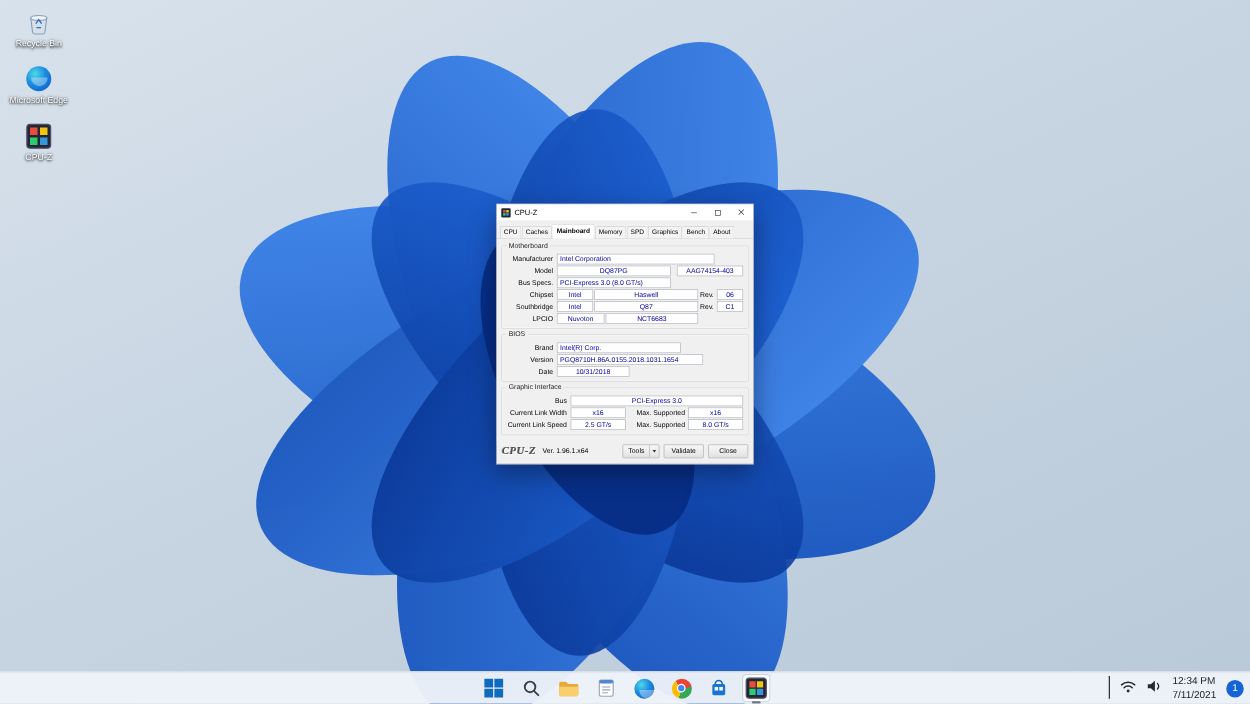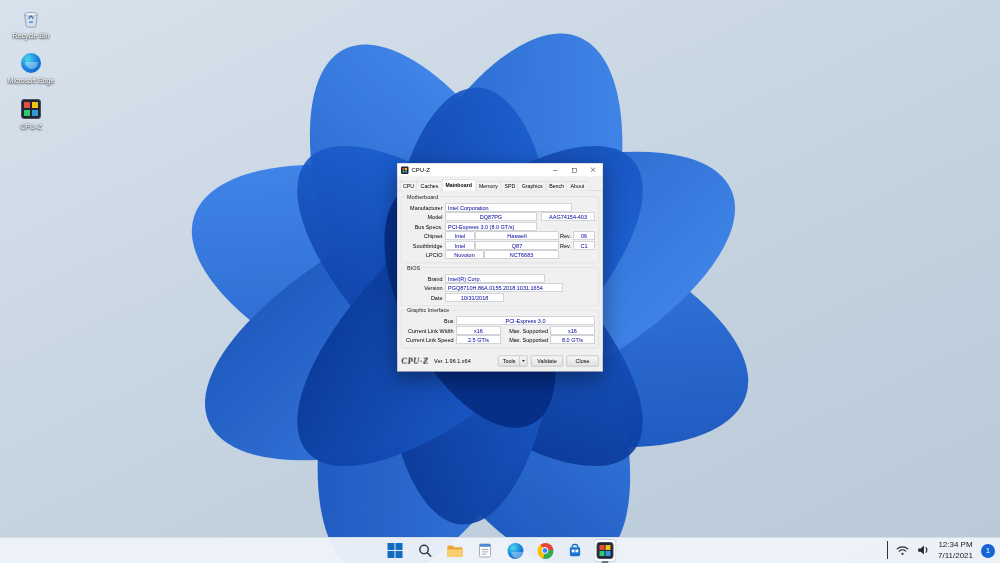--- a/index.html
+++ b/index.html
@@ -100,21 +100,21 @@
              align-content:center; justify-content:center; }
   .cpuz-tb i { display:block; }
   .chrome-ball { width:16px; height:16px; border-radius:50%;
                  background:conic-gradient(from -40deg,#ea4335 0 33%,#34a853 0 66%,#fbbc05 0 100%);
                  display:flex; align-items:center; justify-content:center; }
   .chrome-center { width:7px; height:7px; border-radius:50%; background:#4285f4; border:1.5px solid #fff; }
   .edge-tb { width:16px; height:16px; }
 
   .tray { position:absolute; right:5px; top:0; height:100%; display:flex; align-items:center; gap:8px; }
   .chevron-up { width:6px; height:6px; border-left:1.5px solid #333; border-top:1.5px solid #333; transform:rotate(45deg) translateY(2px); }
-  .clock { text-align:center; font-size:8px; line-height:1.3; color:#1b1b1b; }
+  .clock { text-align:left; font-size:8px; line-height:1.3; color:#1b1b1b; }
   .notif-badge { width:14px; height:14px; border-radius:50%; background:#1464d8; color:#fff;
                  font-size:8px; display:flex; align-items:center; justify-content:center; }
 </style>
 </head>
 <body>
 
 <div class="screen">
 
   <svg class="bloom" viewBox="0 0 600 600" aria-hidden="true">
     <defs>

